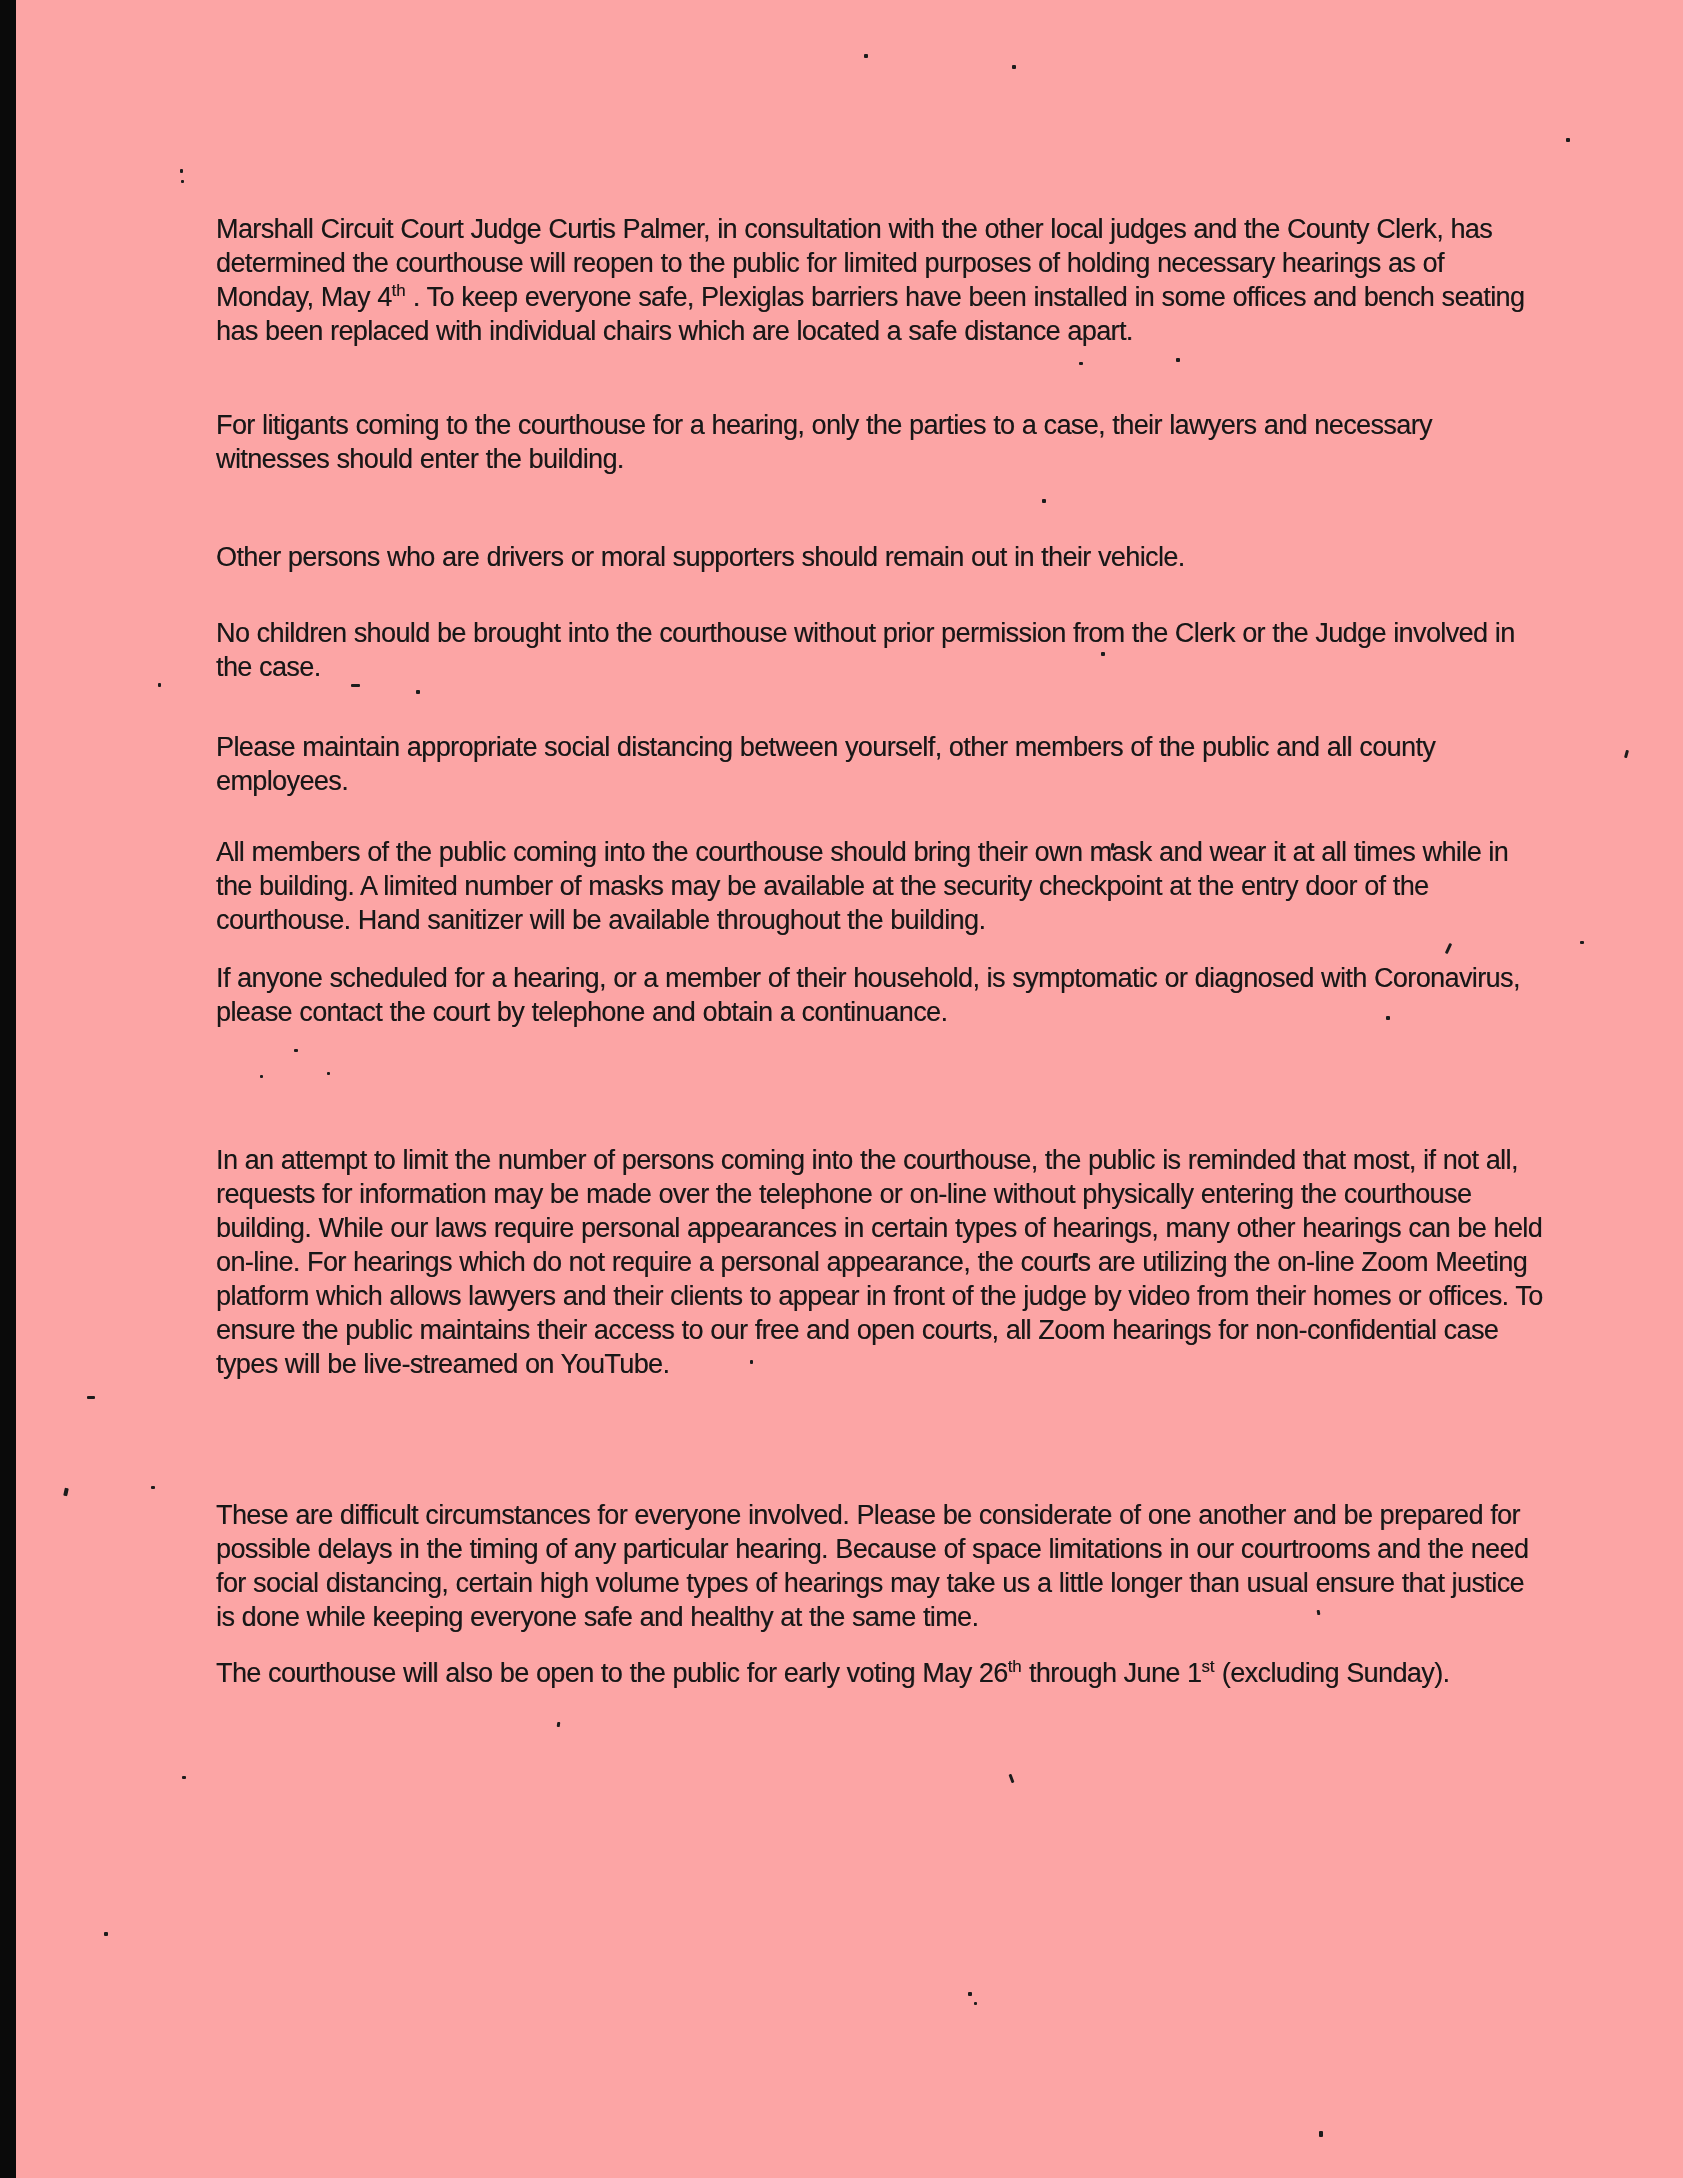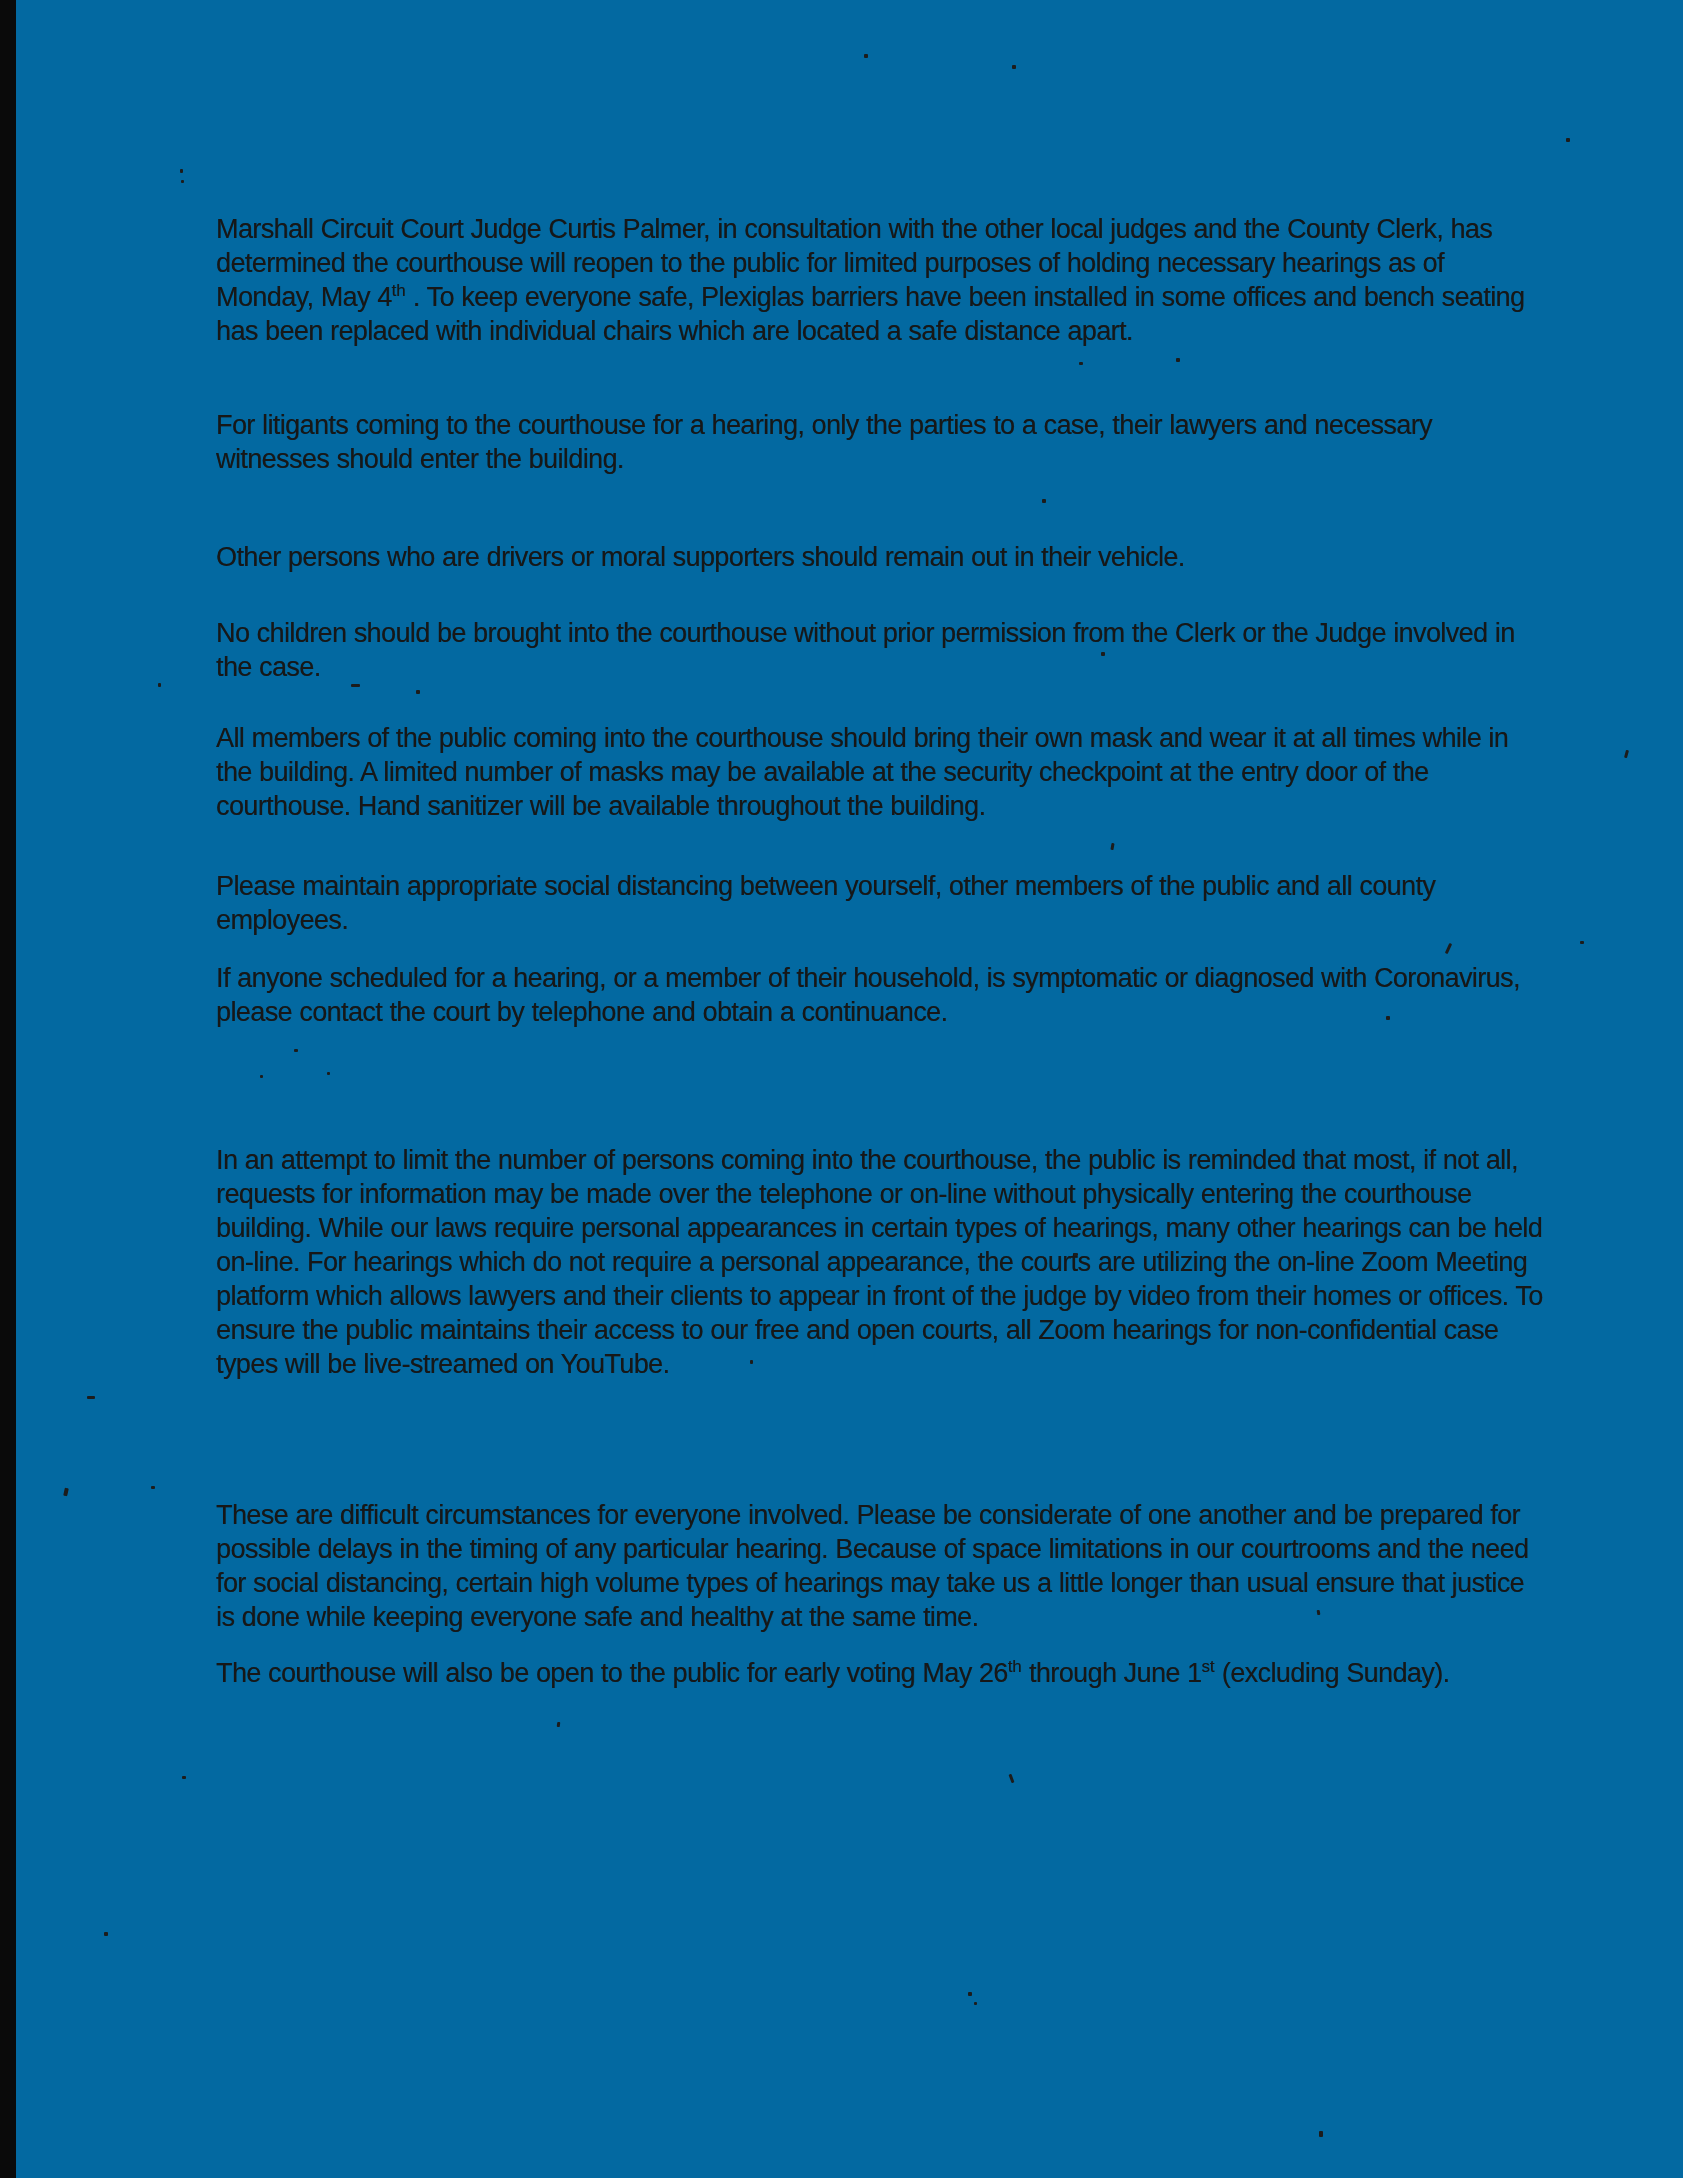--- a/index.html
+++ b/index.html
@@ -4,21 +4,21 @@
 <style>
   html, body {
     margin: 0;
     padding: 0;
     background: #ffffff;
   }
   .page {
     position: relative;
     width: 1683px;
     height: 2178px;
-    background: #0369a1;
+    background: #fca5a5;
     overflow: hidden;
     font-family: "Liberation Sans", sans-serif;
     color: #171717;
   }
   .edge-bar {
     position: absolute;
     left: 0;
     top: 0;
     width: 16px;
     height: 2178px;
@@ -54,22 +54,22 @@
 <body>
 
 <div class="page">
   <div class="edge-bar"></div>
 
   <div class="content">
     <p style="margin-top:0">Marshall Circuit Court Judge Curtis Palmer, in consultation with the other local judges and the County Clerk, has determined the courthouse will reopen to the public for limited purposes of holding necessary hearings as of Monday, May 4<sup>th</sup> . To keep everyone safe, Plexiglas barriers have been installed in some offices and bench seating has been replaced with individual chairs which are located a safe distance apart.</p>
     <p style="margin-top:60px">For litigants coming to the courthouse for a hearing, only the parties to a case, their lawyers and necessary witnesses should enter the building.</p>
     <p style="margin-top:64px">Other persons who are drivers or moral supporters should remain out in their vehicle.</p>
     <p style="margin-top:42px">No children should be brought into the courthouse without prior permission from the Clerk or the Judge involved in the case.</p>
+    <p style="margin-top:46px">Please maintain appropriate social distancing between yourself, other members of the public and all county employees.</p>
     <p style="margin-top:37px">All members of the public coming into the courthouse should bring their own mask and wear it at all times while in the building. A limited number of masks may be available at the security checkpoint at the entry door of the courthouse. Hand sanitizer will be available throughout the building.</p>
-    <p style="margin-top:46px">Please maintain appropriate social distancing between yourself, other members of the public and all county employees.</p>
     <p style="margin-top:24px">If anyone scheduled for a hearing, or a member of their household, is symptomatic or diagnosed with Coronavirus, please contact the court by telephone and obtain a continuance.</p>
     <p style="margin-top:114px">In an attempt to limit the number of persons coming into the courthouse, the public is reminded that most, if not all, requests for information may be made over the telephone or on-line without physically entering the courthouse building. While our laws require personal appearances in certain types of hearings, many other hearings can be held on-line. For hearings which do not require a personal appearance, the courts are utilizing the on-line Zoom Meeting platform which allows lawyers and their clients to appear in front of the judge by video from their homes or offices. To ensure the public maintains their access to our free and open courts, all Zoom hearings for non-confidential case types will be live-streamed on YouTube.</p>
     <p style="margin-top:117px">These are difficult circumstances for everyone involved. Please be considerate of one another and be prepared for possible delays in the timing of any particular hearing. Because of space limitations in our courtrooms and the need for social distancing, certain high volume types of hearings may take us a little longer than usual ensure that justice is done while keeping everyone safe and healthy at the same time.</p>
     <p style="margin-top:22px">The courthouse will also be open to the public for early voting May 26<sup>th</sup> through June 1<sup>st</sup> (excluding Sunday).</p>
   </div>
 <div class="speck" style="left: 864px; top: 54px; width: 4px; height: 4px;"></div>
     <div class="speck" style="left: 1012px; top: 65px; width: 4px; height: 4px;"></div>
     <div class="speck" style="left: 1566px; top: 138px; width: 4px; height: 4px;"></div>
     <div class="speck" style="left: 180px; top: 169px; width: 3px; height: 4px;"></div>
     <div class="speck" style="left: 181px; top: 180px; width: 3px; height: 3px;"></div>

